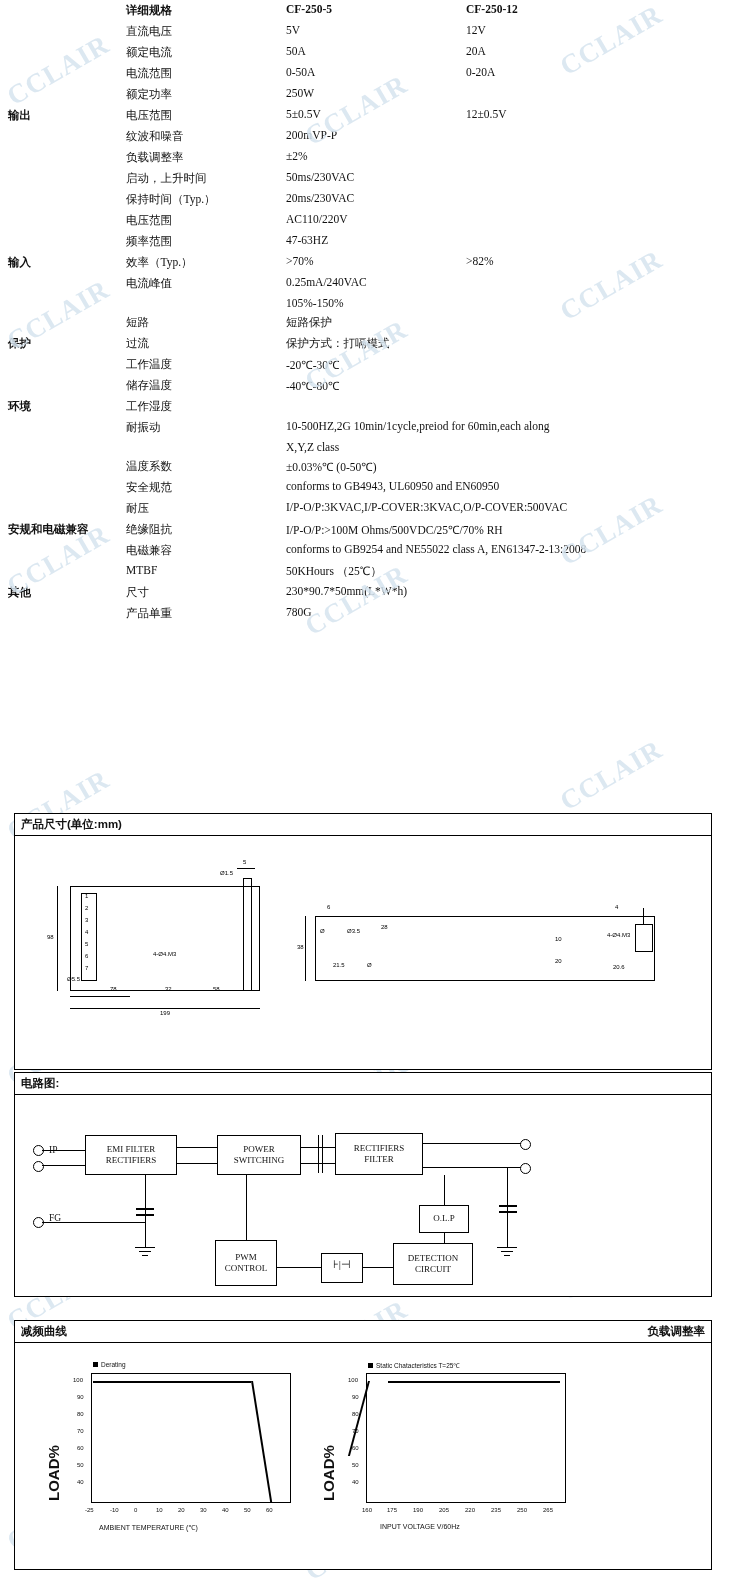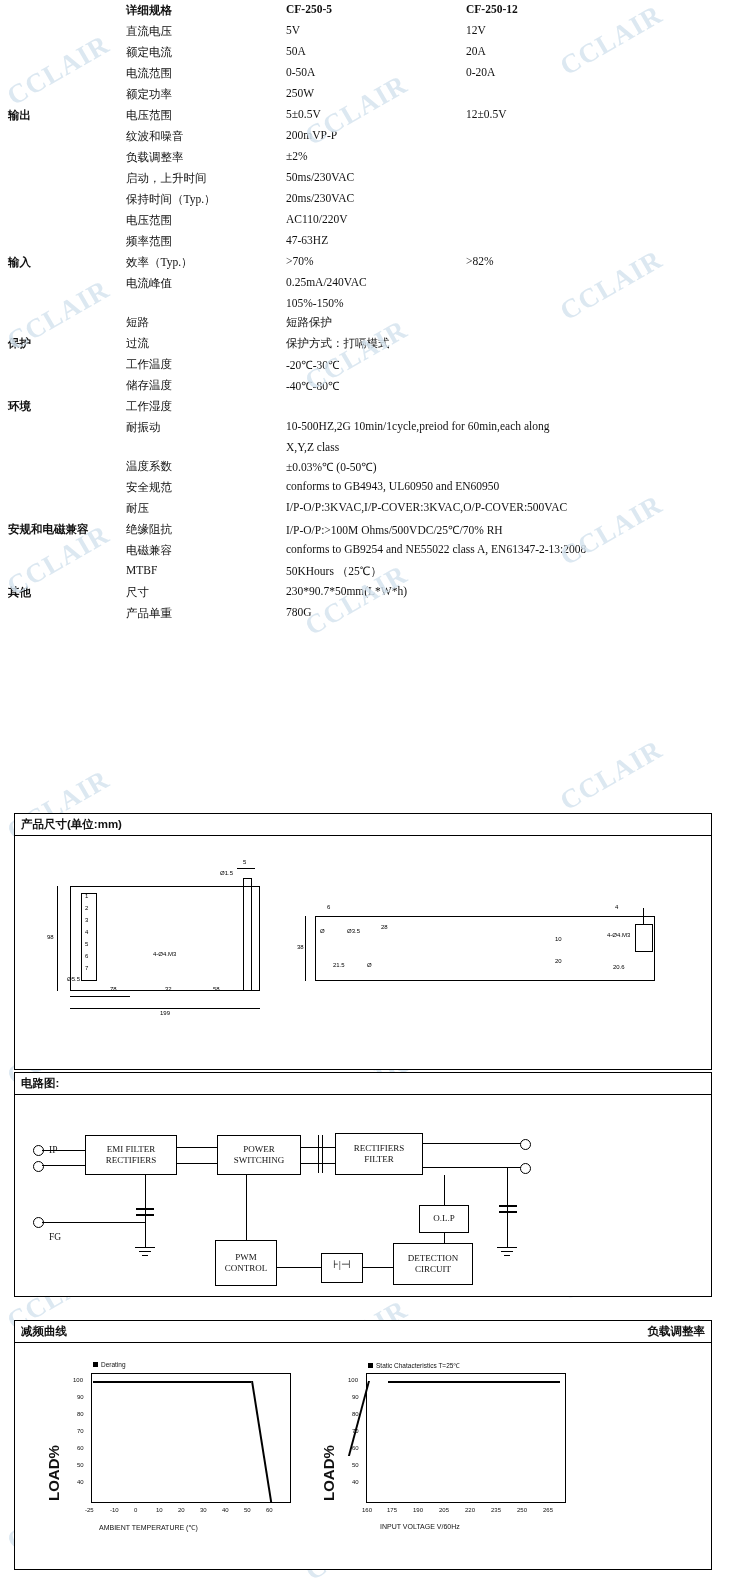--- a/index.html
+++ b/index.html
@@ -302,21 +302,21 @@
   </div>
 
   <div class="panel" style="top:1072px;height:225px;">
     <div class="panel-title">电路图:</div>
     <div class="draw" style="height:200px;">
 
       <div class="term" style="left:18px;top:50px;"></div>
       <div class="term" style="left:18px;top:66px;"></div>
       <div class="ctxt" style="left:34px;top:50px;">IP</div>
       <div class="term" style="left:18px;top:122px;"></div>
-      <div class="ctxt" style="left:34px;top:118px;margin-top:19px;">FG</div>
+      <div class="ctxt" style="left:34px;top:118px;">FG</div>
 
       <div class="cbox" style="left:70px;top:40px;width:92px;height:40px;">
         <span>EMI FILTER</span>
         <span>RECTIFIERS</span>
       </div>
       <div class="cbox" style="left:202px;top:40px;width:84px;height:40px;">
         <span>POWER</span>
         <span>SWITCHING</span>
       </div>
       <div class="cbox" style="left:320px;top:38px;width:88px;height:42px;">

